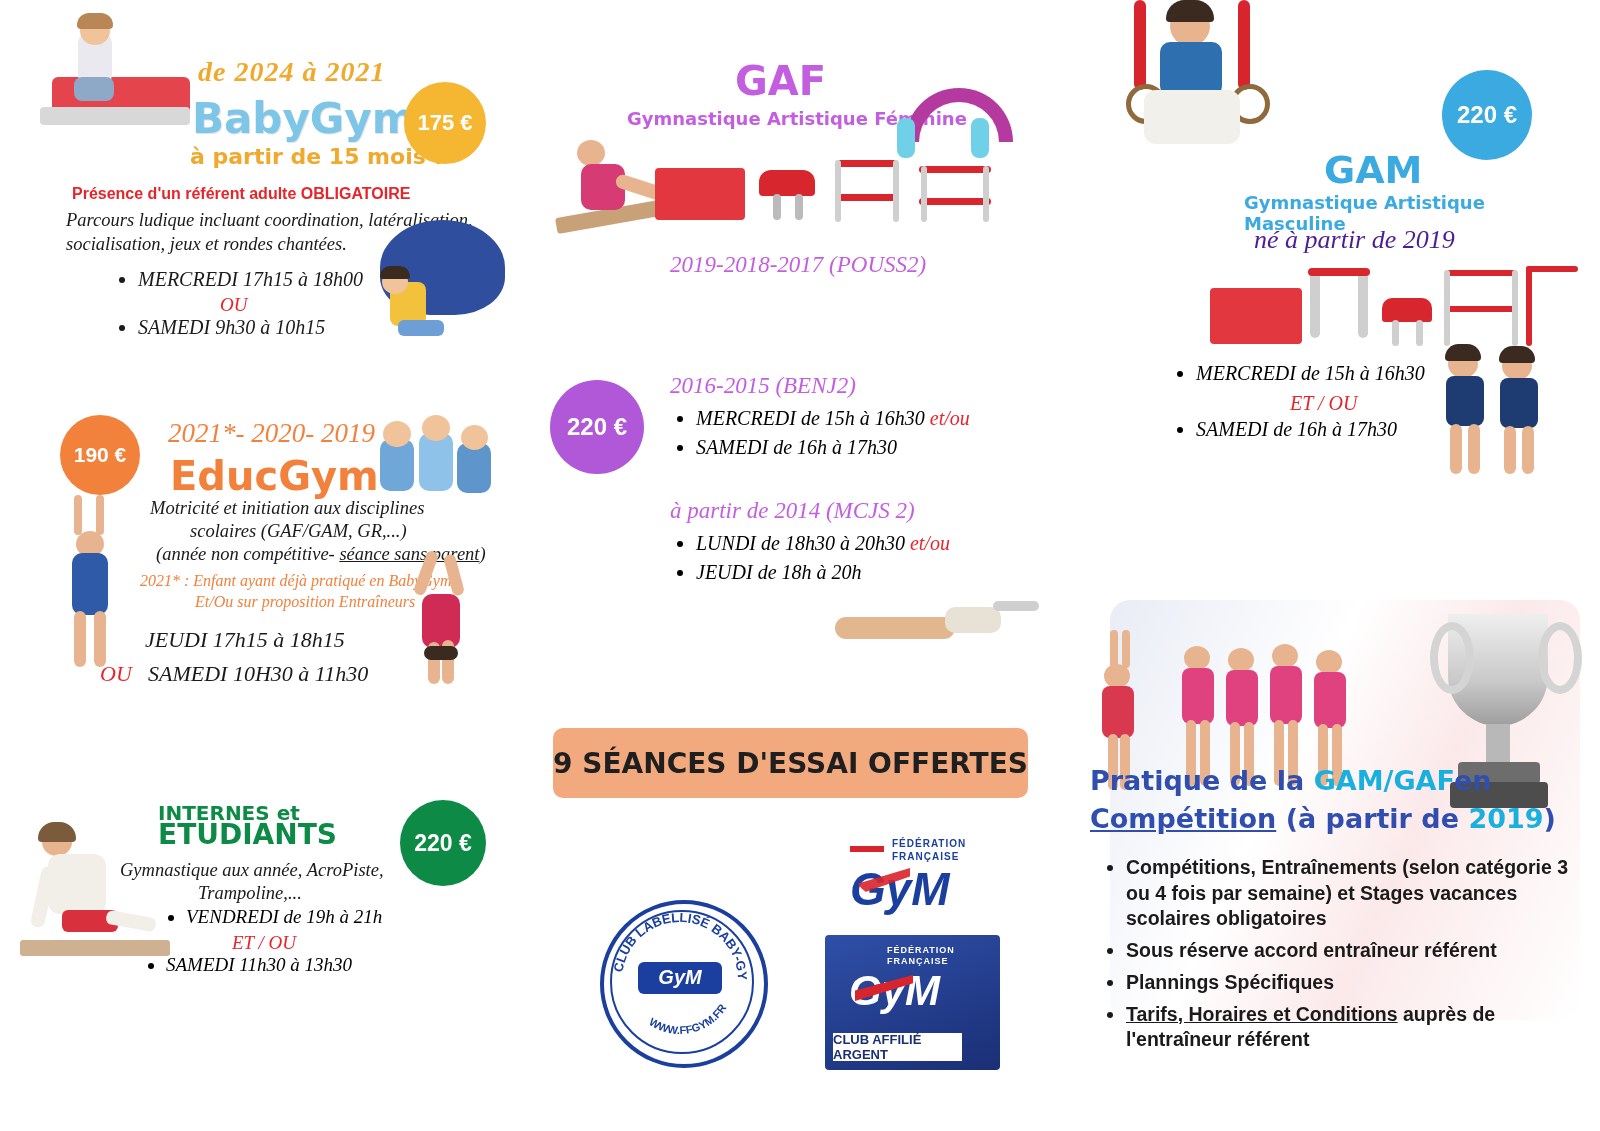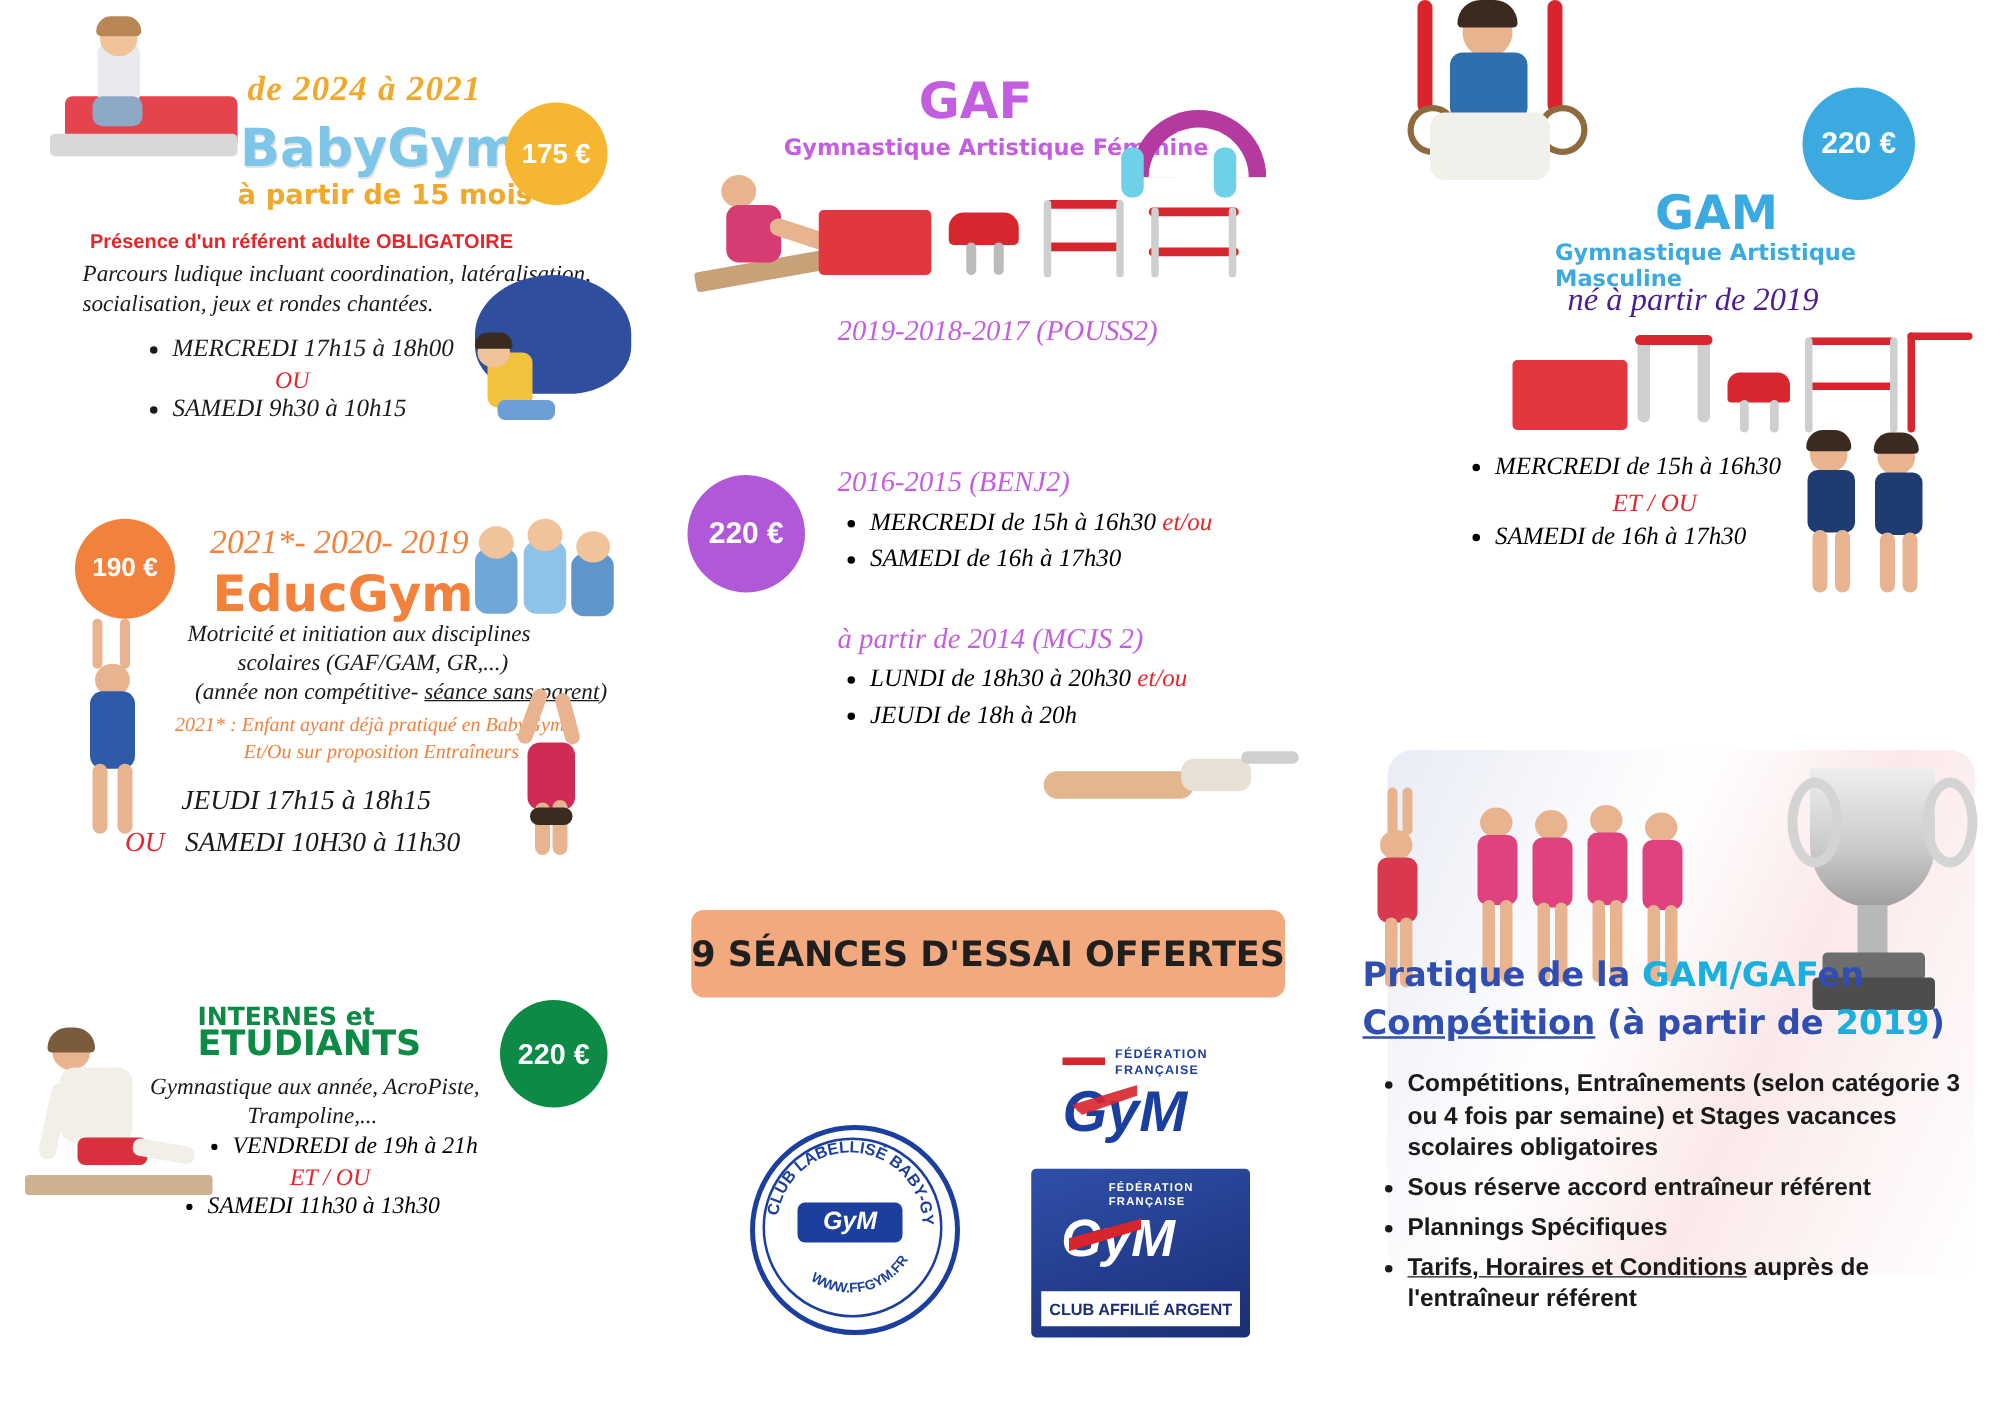--- a/index.html
+++ b/index.html
@@ -397,16 +397,16 @@
   <div class="abs" style="left:0px; top:8px; width:34px; height:6px; background:#d8242c;"></div>
   <div class="abs" style="left:0px; top:24px; font-size:46px; font-weight:bold; font-style:italic; color:#1a3f9e;">GyM</div>
   <div class="abs" style="left:4px; top:30px; width:56px; height:28px; background:#d8242c; border-radius:0 0 0 26px; opacity:0.9; clip-path:polygon(0 60%,100% 0,100% 30%,0 100%);"></div>
 </div>
 
 <div class="abs" style="left:825px; top:935px; width:175px; height:135px; background:linear-gradient(160deg,#2f4fa8,#1a2f75); border-radius:4px;">
   <div class="abs" style="left:62px; top:10px; font-size:9px; font-weight:bold; color:#ffffff; letter-spacing:1px;">FÉDÉRATION</div>
   <div class="abs" style="left:62px; top:21px; font-size:9px; font-weight:bold; color:#ffffff; letter-spacing:1px;">FRANÇAISE</div>
   <div class="abs" style="left:24px; top:32px; font-size:42px; font-weight:bold; font-style:italic; color:#ffffff;">GyM</div>
   <div class="abs" style="left:30px; top:40px; width:58px; height:26px; background:#d8242c; clip-path:polygon(0 60%,100% 0,100% 32%,0 100%);"></div>
-  <div class="abs" style="left:8px; top:98px; width:159px; height:28px; background:#ffffff; display:flex; align-items:center; justify-content:center;">
+  <div class="abs" style="left:8px; top:98px; width:129px; height:28px; background:#ffffff; display:flex; align-items:center; justify-content:center;">
     <span style="font-size:13px; font-weight:bold; color:#1a2f75;">CLUB AFFILIÉ ARGENT</span>
   </div>
 </div>
 
 </body></html>

